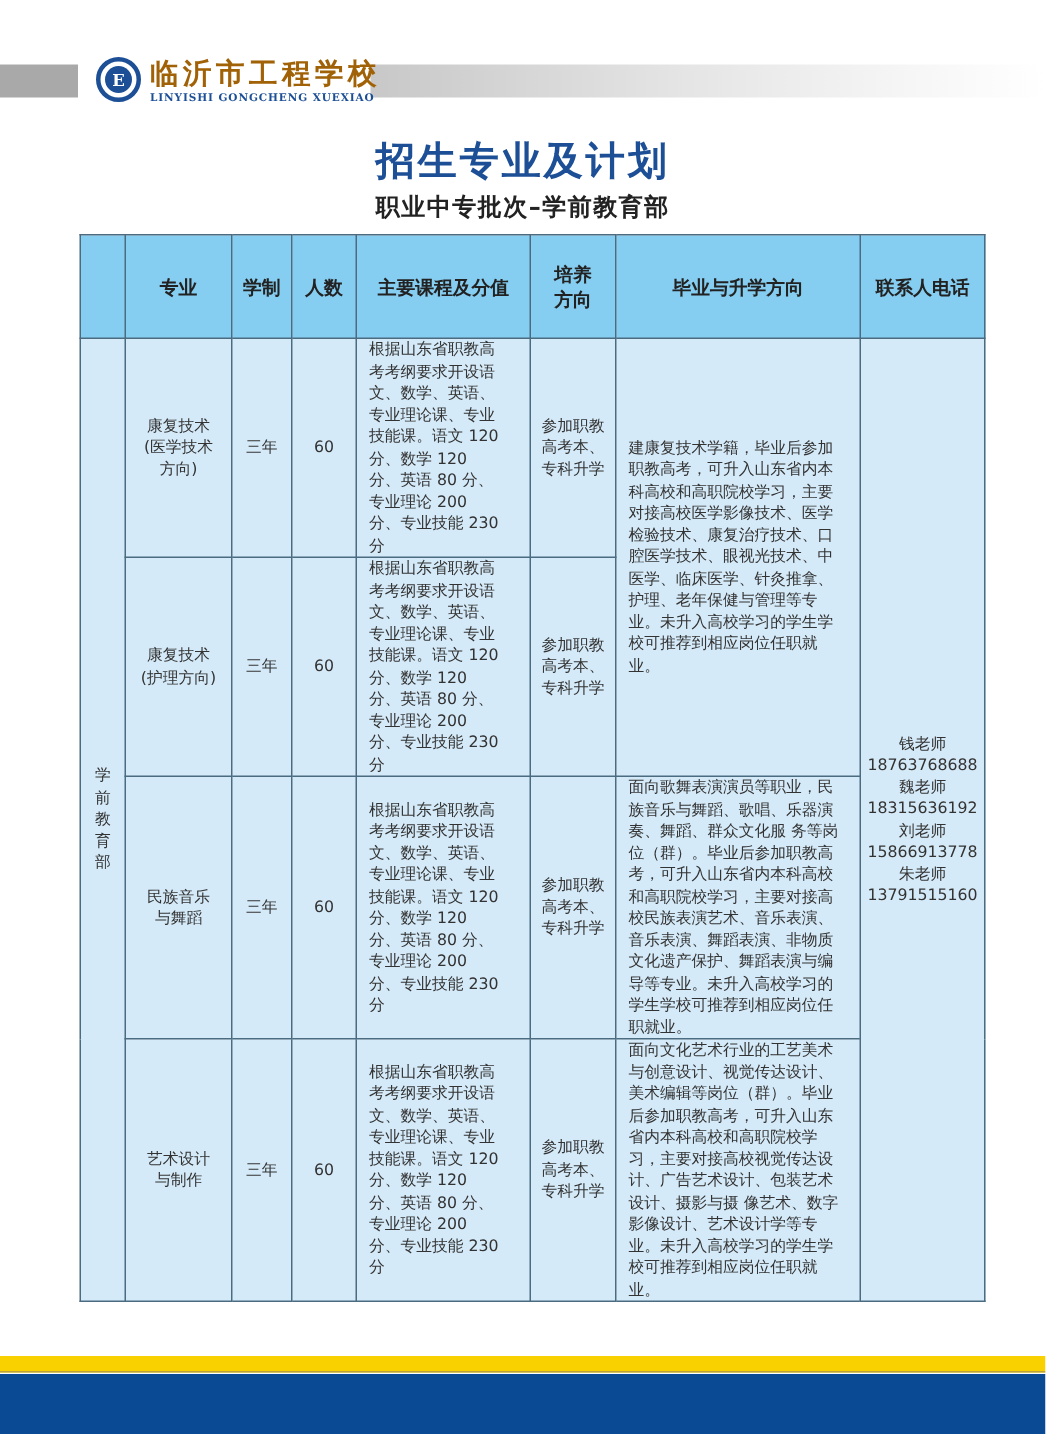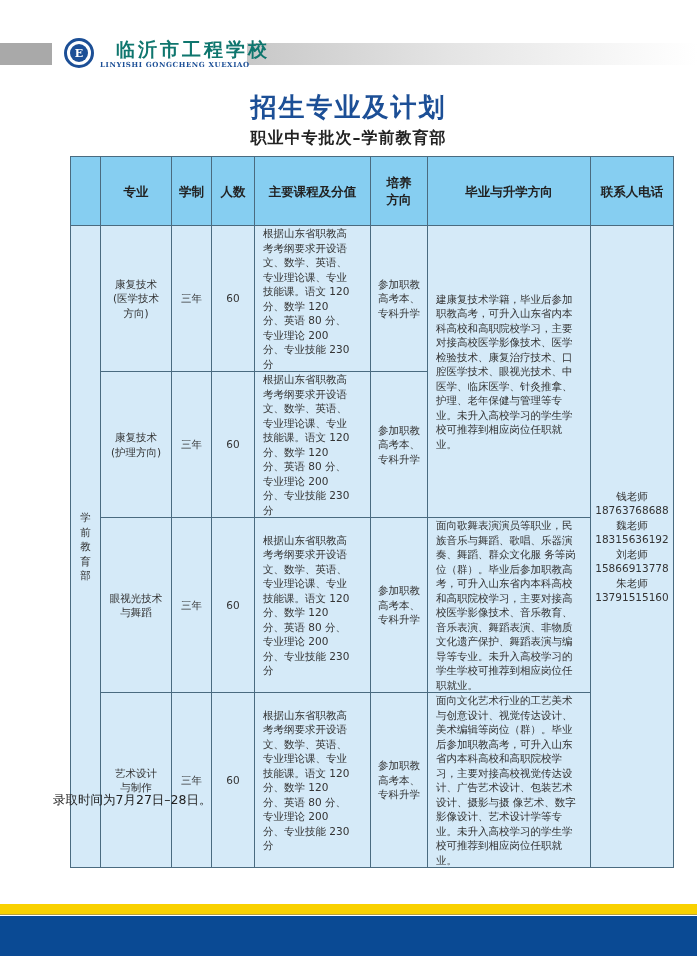--- a/index.html
+++ b/index.html
@@ -7,27 +7,27 @@
   body { position: relative; font-family: "DejaVu Sans", "Liberation Sans", sans-serif; color: #222; }
 
   .topbar-left { position: absolute; left: 0; top: 43px; width: 52px; height: 22px; background: #a9a9a9; }
   .topbar-right { position: absolute; left: 247px; top: 43px; width: 450px; height: 22px;
     background: linear-gradient(to right, #c8c8c8 0%, #e4e4e4 45%, #f6f6f6 80%, #ffffff 100%); }
 
   .logo { position: absolute; left: 64px; top: 38px; width: 30px; height: 30px; border-radius: 50%;
     background: #ffffff; border: 3px solid #1c4f96; display: flex; align-items: center; justify-content: center; }
   .logo-inner { width: 18px; height: 18px; border-radius: 50%; background: #1c4f96; display: flex; align-items: center; justify-content: center; }
   .logo-glyph { color: #fff; font-size: 11px; font-weight: bold; font-family: "DejaVu Serif", serif; line-height: 1; }
-  .school-name { position: absolute; left: 116px; top: 38px; font-size: 19px; font-weight: bold; color: #0f766e; letter-spacing: 3px; line-height: 22px; }
+  .school-name { position: absolute; left: 100px; top: 38px; font-size: 19px; font-weight: bold; color: #a16207; letter-spacing: 3px; line-height: 22px; }
   .school-en { position: absolute; left: 100px; top: 60px; font-size: 7px; font-weight: bold; color: #1c4f96; letter-spacing: 0.6px; font-family: "DejaVu Serif", serif; }
 
   .main-title { position: absolute; left: 0; width: 697px; top: 90px; text-align: center; font-size: 26px; font-weight: bold; color: #1c4f96; letter-spacing: 2px; font-family: "DejaVu Serif", serif; }
   .sub-title { position: absolute; left: 0; width: 697px; top: 128px; text-align: center; font-size: 16px; font-weight: bold; color: #222; letter-spacing: 1px; }
 
-  table.plan { position: absolute; left: 53px; top: 156px; width: 603px; border-collapse: collapse; table-layout: fixed; margin-left: 17px; }
+  table.plan { position: absolute; left: 53px; top: 156px; width: 603px; border-collapse: collapse; table-layout: fixed; }
   table.plan td, table.plan th { border: 1px solid #4a6b80; font-size: 10.5px; line-height: 14.5px; color: #333; vertical-align: middle; }
   table.plan th { background: #86cef1; height: 69px; font-weight: bold; font-size: 12.5px; color: #222; text-align: center; line-height: 17px; }
   table.plan td { background: #d5eaf8; }
   .c-dept { text-align: center; font-size: 15px; line-height: 23px; color: #333; }
   .c-major { text-align: center; padding: 0 4px; }
   .c-center { text-align: center; }
   .c-course { padding: 0 20px 0 8px; text-align: left; }
   .c-train { text-align: center; padding: 0 3px; }
   .c-outlook { padding: 0 8px 0 8px; text-align: left; line-height: 14px; font-size: 10px; }
   .c-contact { text-align: center; line-height: 16px; font-size: 10.5px; }
@@ -112,42 +112,41 @@
       <span>(护理方向)</span>
     </td>
     <td class="c-center">三年</td>
     <td class="c-center">60</td>
     <td class="c-course">根据山东省职教高考考纲要求开设语文、数学、英语、专业理论课、专业技能课。语文 120 分、数学 120 分、英语 80 分、专业理论 200 分、专业技能 230 分</td>
     <td class="c-train">参加职教高考本、专科升学</td>
   </tr>
 
   <tr style="height:157px">
     <td class="c-major">
-      <span>眼视光技术</span><br>
+      <span>民族音乐</span><br>
       <span>与舞蹈</span>
     </td>
     <td class="c-center">三年</td>
     <td class="c-center">60</td>
     <td class="c-course">根据山东省职教高考考纲要求开设语文、数学、英语、专业理论课、专业技能课。语文 120 分、数学 120 分、英语 80 分、专业理论 200 分、专业技能 230 分</td>
     <td class="c-train">参加职教高考本、专科升学</td>
-    <td class="c-outlook">面向歌舞表演演员等职业，民族音乐与舞蹈、歌唱、乐器演奏、舞蹈、群众文化服 务等岗位（群）。毕业后参加职教高考，可升入山东省内本科高校和高职院校学习，主要对接高校医学影像技术、音乐教育、音乐表演、舞蹈表演、非物质文化遗产保护、舞蹈表演与编导等专业。未升入高校学习的学生学校可推荐到相应岗位任职就业。</td>
+    <td class="c-outlook">面向歌舞表演演员等职业，民族音乐与舞蹈、歌唱、乐器演奏、舞蹈、群众文化服 务等岗位（群）。毕业后参加职教高考，可升入山东省内本科高校和高职院校学习，主要对接高校民族表演艺术、音乐表演、音乐表演、舞蹈表演、非物质文化遗产保护、舞蹈表演与编导等专业。未升入高校学习的学生学校可推荐到相应岗位任职就业。</td>
   </tr>
 
   <tr style="height:158px">
     <td class="c-major">
       <span>艺术设计</span><br>
       <span>与制作</span>
     </td>
     <td class="c-center">三年</td>
     <td class="c-center">60</td>
     <td class="c-course">根据山东省职教高考考纲要求开设语文、数学、英语、专业理论课、专业技能课。语文 120 分、数学 120 分、英语 80 分、专业理论 200 分、专业技能 230 分</td>
     <td class="c-train">参加职教高考本、专科升学</td>
     <td class="c-outlook">面向文化艺术行业的工艺美术与创意设计、视觉传达设计、美术编辑等岗位（群）。毕业后参加职教高考，可升入山东省内本科高校和高职院校学习，主要对接高校视觉传达设计、广告艺术设计、包装艺术设计、摄影与摄 像艺术、数字影像设计、艺术设计学等专业。未升入高校学习的学生学校可推荐到相应岗位任职就业。</td>
   </tr>
 </tbody>
   </table>
 
 <div class="notes">
-  <div>录取时间为7月27日–28日。</div>
 </div>
 
 <div class="footer-yellow"></div>
 <div class="footer-blue"></div>
 
 </body></html>

